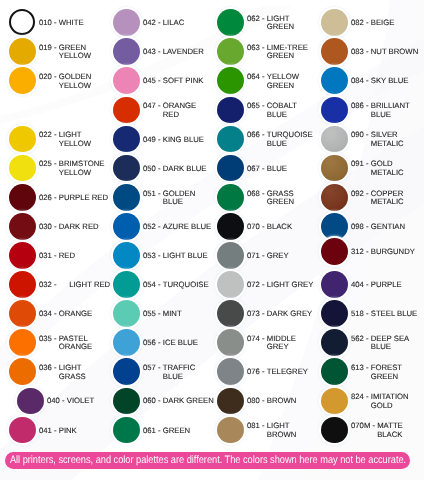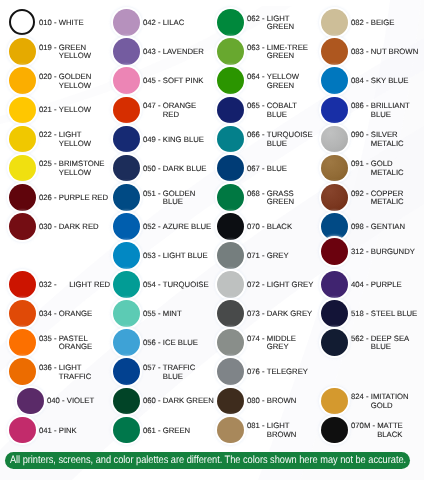--- a/index.html
+++ b/index.html
@@ -16,21 +16,21 @@
   .dot{position:absolute;left:9.2px;top:0;width:26.8px;height:26.8px;border-radius:50%;
        box-shadow:0 0 0 2px #ffffff, 0 0 2.6px 2.2px rgba(228,235,246,0.8);}
   .dot.outline{border:2.3px solid #131313;width:22.2px;height:22.2px;
        box-shadow:0 0 0 2px #ffffff;}
   .lbl{position:absolute;left:39.0px;top:0;height:26.8px;width:71.2px;font-size:7.72px;
        line-height:8.4px;color:#1f1f1f;display:flex;align-items:center;-webkit-text-stroke:0.1px #1f1f1f;}
   .lbl .inner{display:flex;align-items:flex-start;width:100%;padding-top:1.6px;}
   .code{flex:0 0 auto;white-space:pre;}
   .nm{flex:1 1 auto;}
   .footer{position:absolute;left:5px;top:452px;width:405px;height:17px;border-radius:8.5px;
-          background:#15803d;overflow:hidden;}
+          background:#ec4899;overflow:hidden;}
   .footer .ftxt{display:block;width:470px;margin-left:-32.5px;color:#fafafa;font-size:10.74px;
           line-height:17.4px;text-align:center;letter-spacing:-0.03px;white-space:nowrap;
           transform:scaleX(0.862);transform-origin:center center;}
 </style>
 </head>
 <body>
 
 <div id="page">
   <svg class="bgfx" viewBox="0 0 424 480" width="424" height="480">
     <path d="M424 0 L424 480 L300 480 C320 430 350 340 375 250 C396 170 414 70 421 0 Z" fill="#f7f7f9" opacity="0.5"></path>
@@ -61,29 +61,20 @@
         </div>
         <div class="row" style="top: 67.4px;">
           <div class="dot" title="GOLDEN YELLOW" style="background: rgb(251, 174, 0);"></div>
           <div class="lbl">
             <div class="inner">
               <span class="code">020 - </span>
               <span class="nm">GOLDEN YELLOW</span>
             </div>
           </div>
         </div>
-        <div class="row" style="top: 96.5px;">
-          <div class="dot" title="YELLOW" style="background: rgb(255, 199, 0);"></div>
-          <div class="lbl">
-            <div class="inner">
-              <span class="code">021 - </span>
-              <span class="nm">YELLOW</span>
-            </div>
-          </div>
-        </div>
         <div class="row" style="top: 125.6px;">
           <div class="dot" title="LIGHT YELLOW" style="background: rgb(240, 200, 0);"></div>
           <div class="lbl">
             <div class="inner">
               <span class="code">022 - </span>
               <span class="nm">LIGHT YELLOW</span>
             </div>
           </div>
         </div>
         <div class="row" style="top: 154.7px;">
@@ -106,20 +97,29 @@
         </div>
         <div class="row" style="top: 212.9px;">
           <div class="dot" title="DARK RED" style="background: rgb(116, 13, 19);"></div>
           <div class="lbl">
             <div class="inner">
               <span class="code">030 - </span>
               <span class="nm">DARK RED</span>
             </div>
           </div>
         </div>
+        <div class="row" style="top: 242px;">
+          <div class="dot" title="RED" style="background: rgb(180, 0, 15);"></div>
+          <div class="lbl">
+            <div class="inner">
+              <span class="code">031 - </span>
+              <span class="nm">RED</span>
+            </div>
+          </div>
+        </div>
         <div class="row" style="top: 271.1px; text-align: right;">
           <div class="dot" title="LIGHT RED" style="background: rgb(204, 20, 0);"></div>
           <div class="lbl">
             <div class="inner">
               <span class="code">032 - </span>
               <span class="nm">LIGHT RED</span>
             </div>
           </div>
         </div>
         <div class="row" style="top: 300.2px; padding-left: 48px;">
@@ -138,21 +138,21 @@
               <span class="code">035 - </span>
               <span class="nm">PASTEL ORANGE</span>
             </div>
           </div>
         </div>
         <div class="row" style="top: 358.4px;">
           <div class="dot" title="LIGHT ORANGE" style="background: rgb(236, 108, 0);"></div>
           <div class="lbl">
             <div class="inner">
               <span class="code">036 - </span>
-              <span class="nm">LIGHT TRAFFIC</span>
+              <span class="nm">LIGHT GRASS</span>
             </div>
           </div>
         </div>
         <div class="row" style="top: 387.5px; margin-left: 8px;">
           <div class="dot" title="VIOLET" style="background: rgb(90, 42, 104);"></div>
           <div class="lbl">
             <div class="inner">
               <span class="code">040 - </span>
               <span class="nm">VIOLET</span>
             </div>
@@ -541,20 +541,29 @@
               <span class="nm">STEEL BLUE</span>
             </div>
           </div>
         </div>
         <div class="row" style="top: 329.3px;">
           <div class="dot" title="DEEP SEA BLUE" style="background: rgb(18, 28, 50);"></div>
           <div class="lbl">
             <div class="inner">
               <span class="code">562 - </span>
               <span class="nm">DEEP SEA BLUE</span>
+            </div>
+          </div>
+        </div>
+        <div class="row" style="top: 358.4px;">
+          <div class="dot" title="FOREST GREEN" style="background: rgb(0, 85, 52);"></div>
+          <div class="lbl">
+            <div class="inner">
+              <span class="code">613 - </span>
+              <span class="nm">FOREST GREEN</span>
             </div>
           </div>
         </div>
         <div class="row" style="top: 387.5px;">
           <div class="dot" title="IMITATION GOLD" style="background: rgb(212, 153, 46);"></div>
           <div class="lbl">
             <div class="inner">
               <span class="code">824 - </span>
               <span class="nm">IMITATION GOLD</span>
             </div>

